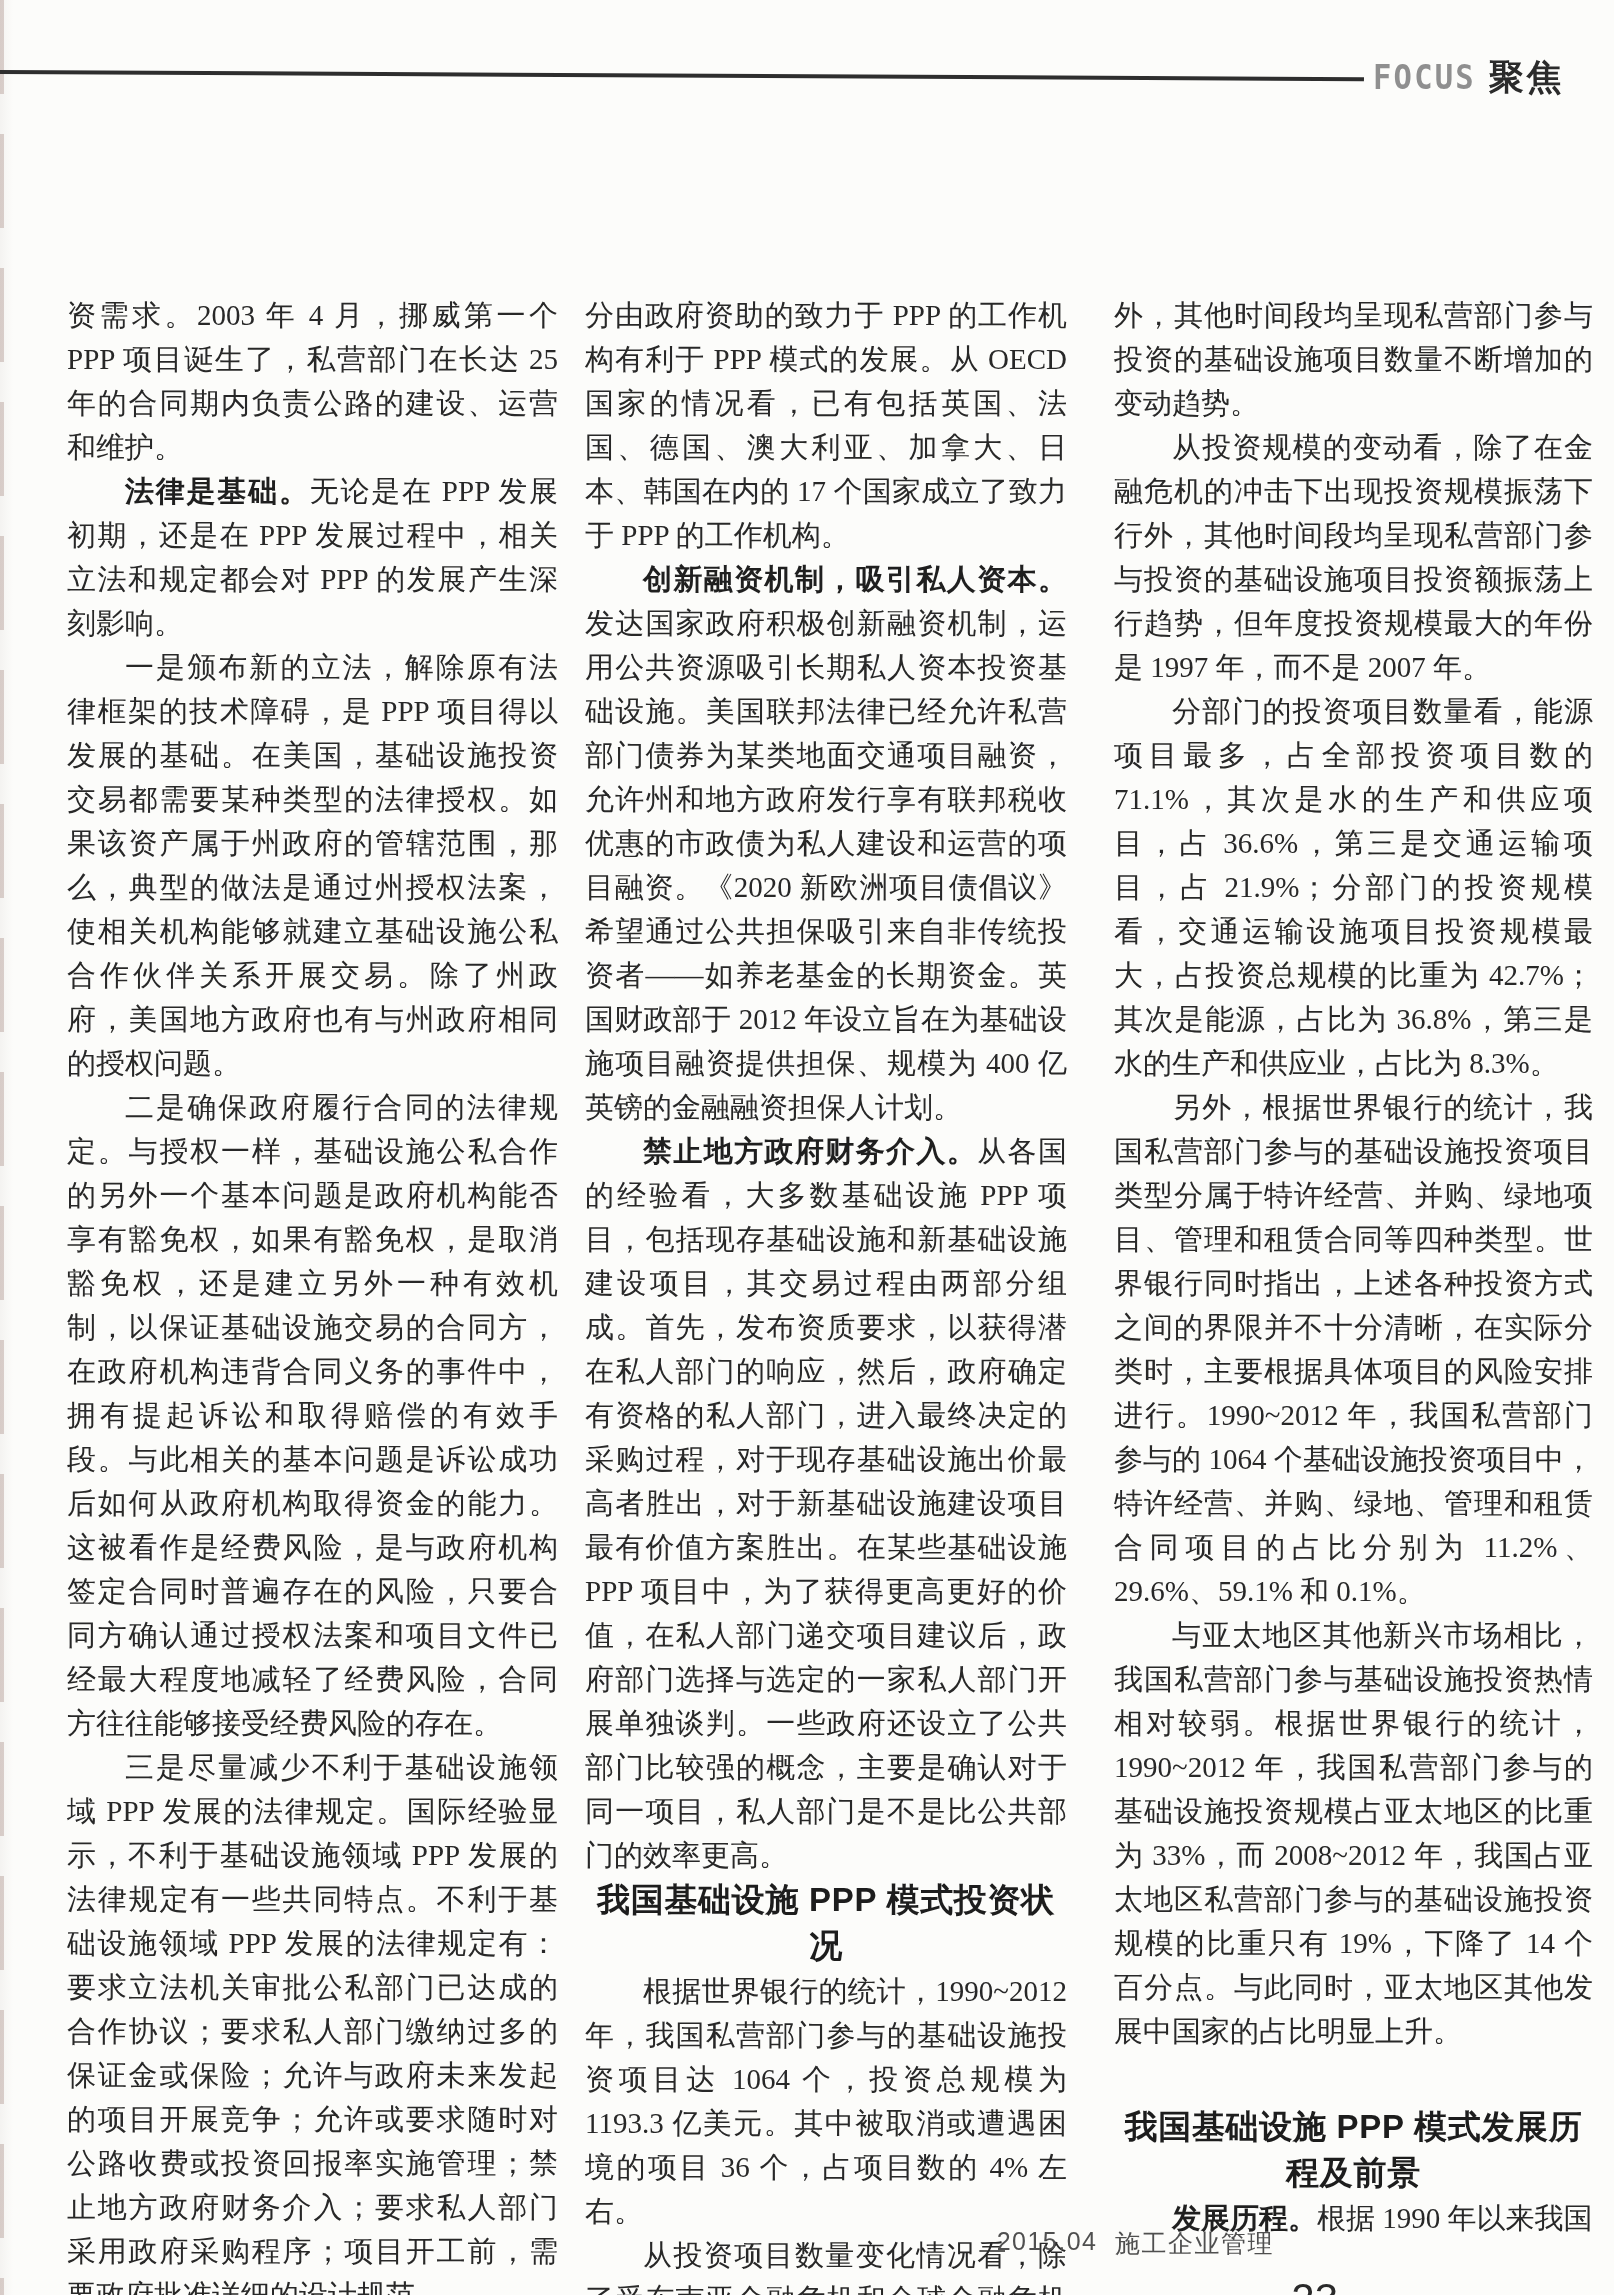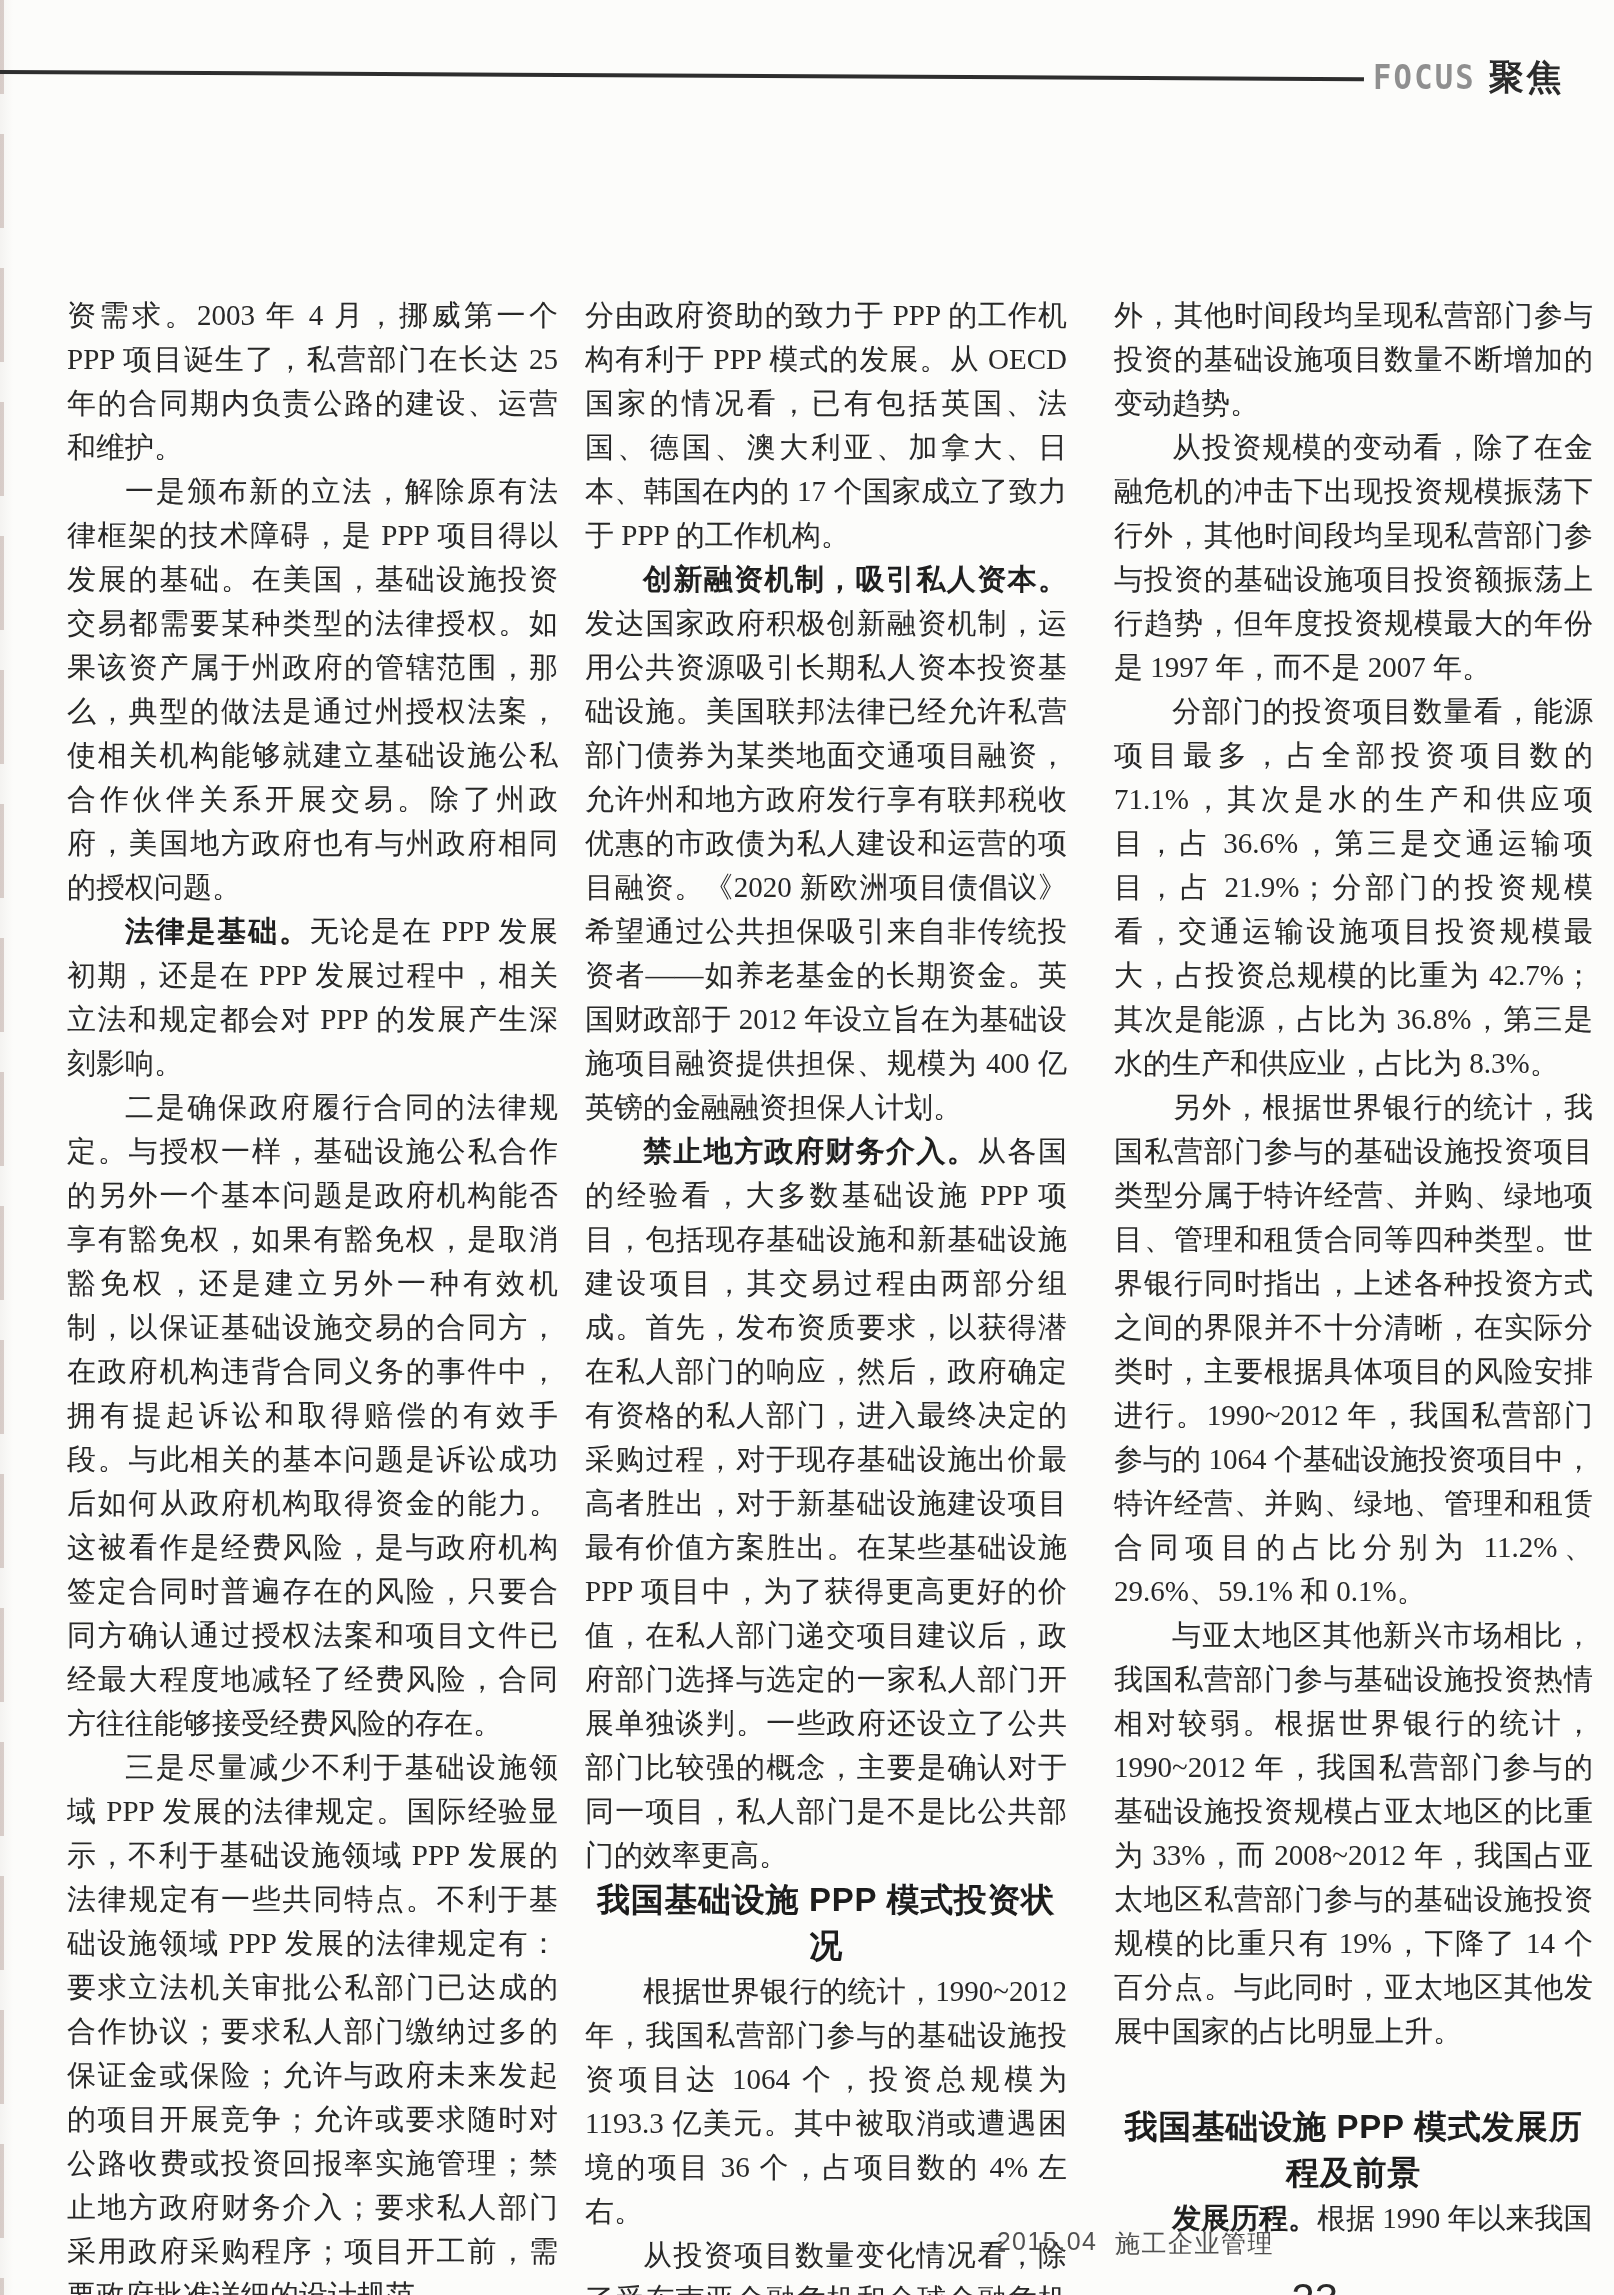--- a/index.html
+++ b/index.html
@@ -79,22 +79,22 @@
 
   <div class="rule"></div>
 
   <div class="focus">
     <span class="focus-en">FOCUS</span>
     <span class="focus-zh">聚焦</span>
   </div>
 
   <div class="col" id="col1">
     <p class="para"><span>资需求。2003 年 4 月，挪威第一个 PPP 项目诞生了，私营部门在长达 25 年的合同期内负责公路的建设、运营和维护。</span></p>
+    <p class="para ind"><b class="lead">法律是基础。</b><span>无论是在 PPP 发展初期，还是在 PPP 发展过程中，相关立法和规定都会对 PPP 的发展产生深刻影响。</span></p>
     <p class="para ind"><span>一是颁布新的立法，解除原有法律框架的技术障碍，是 PPP 项目得以发展的基础。在美国，基础设施投资交易都需要某种类型的法律授权。如果该资产属于州政府的管辖范围，那么，典型的做法是通过州授权法案，使相关机构能够就建立基础设施公私合作伙伴关系开展交易。除了州政府，美国地方政府也有与州政府相同的授权问题。</span></p>
-    <p class="para ind"><b class="lead">法律是基础。</b><span>无论是在 PPP 发展初期，还是在 PPP 发展过程中，相关立法和规定都会对 PPP 的发展产生深刻影响。</span></p>
     <p class="para ind"><span>二是确保政府履行合同的法律规定。与授权一样，基础设施公私合作的另外一个基本问题是政府机构能否享有豁免权，如果有豁免权，是取消豁免权，还是建立另外一种有效机制，以保证基础设施交易的合同方，在政府机构违背合同义务的事件中，拥有提起诉讼和取得赔偿的有效手段。与此相关的基本问题是诉讼成功后如何从政府机构取得资金的能力。这被看作是经费风险，是与政府机构签定合同时普遍存在的风险，只要合同方确认通过授权法案和项目文件已经最大程度地减轻了经费风险，合同方往往能够接受经费风险的存在。</span></p>
     <p class="para ind"><span>三是尽量减少不利于基础设施领域 PPP 发展的法律规定。国际经验显示，不利于基础设施领域 PPP 发展的法律规定有一些共同特点。不利于基础设施领域 PPP 发展的法律规定有：要求立法机关审批公私部门已达成的合作协议；要求私人部门缴纳过多的保证金或保险；允许与政府未来发起的项目开展竞争；允许或要求随时对公路收费或投资回报率实施管理；禁止地方政府财务介入；要求私人部门采用政府采购程序；项目开工前，需要政府批准详细的设计规范。</span></p>
 
   </div>
 
   <div class="col" id="col2">
     <p class="para"><span>分由政府资助的致力于 PPP 的工作机构有利于 PPP 模式的发展。从 OECD 国家的情况看，已有包括英国、法国、德国、澳大利亚、加拿大、日本、韩国在内的 17 个国家成立了致力于 PPP 的工作机构。</span></p>
     <p class="para ind"><b class="lead">创新融资机制，吸引私人资本。</b><span>发达国家政府积极创新融资机制，运用公共资源吸引长期私人资本投资基础设施。美国联邦法律已经允许私营部门债券为某类地面交通项目融资，允许州和地方政府发行享有联邦税收优惠的市政债为私人建设和运营的项目融资。《2020 新欧洲项目债倡议》希望通过公共担保吸引来自非传统投资者——如养老基金的长期资金。英国财政部于 2012 年设立旨在为基础设施项目融资提供担保、规模为 400 亿英镑的金融融资担保人计划。</span></p>
     <p class="para ind"><b class="lead">禁止地方政府财务介入。</b><span>从各国的经验看，大多数基础设施 PPP 项目，包括现存基础设施和新基础设施建设项目，其交易过程由两部分组成。首先，发布资质要求，以获得潜在私人部门的响应，然后，政府确定有资格的私人部门，进入最终决定的采购过程，对于现存基础设施出价最高者胜出，对于新基础设施建设项目最有价值方案胜出。在某些基础设施 PPP 项目中，为了获得更高更好的价值，在私人部门递交项目建议后，政府部门选择与选定的一家私人部门开展单独谈判。一些政府还设立了公共部门比较强的概念，主要是确认对于同一项目，私人部门是不是比公共部门的效率更高。</span></p>
     <p class="sec-h">我国基础设施 PPP 模式投资状况</p>

